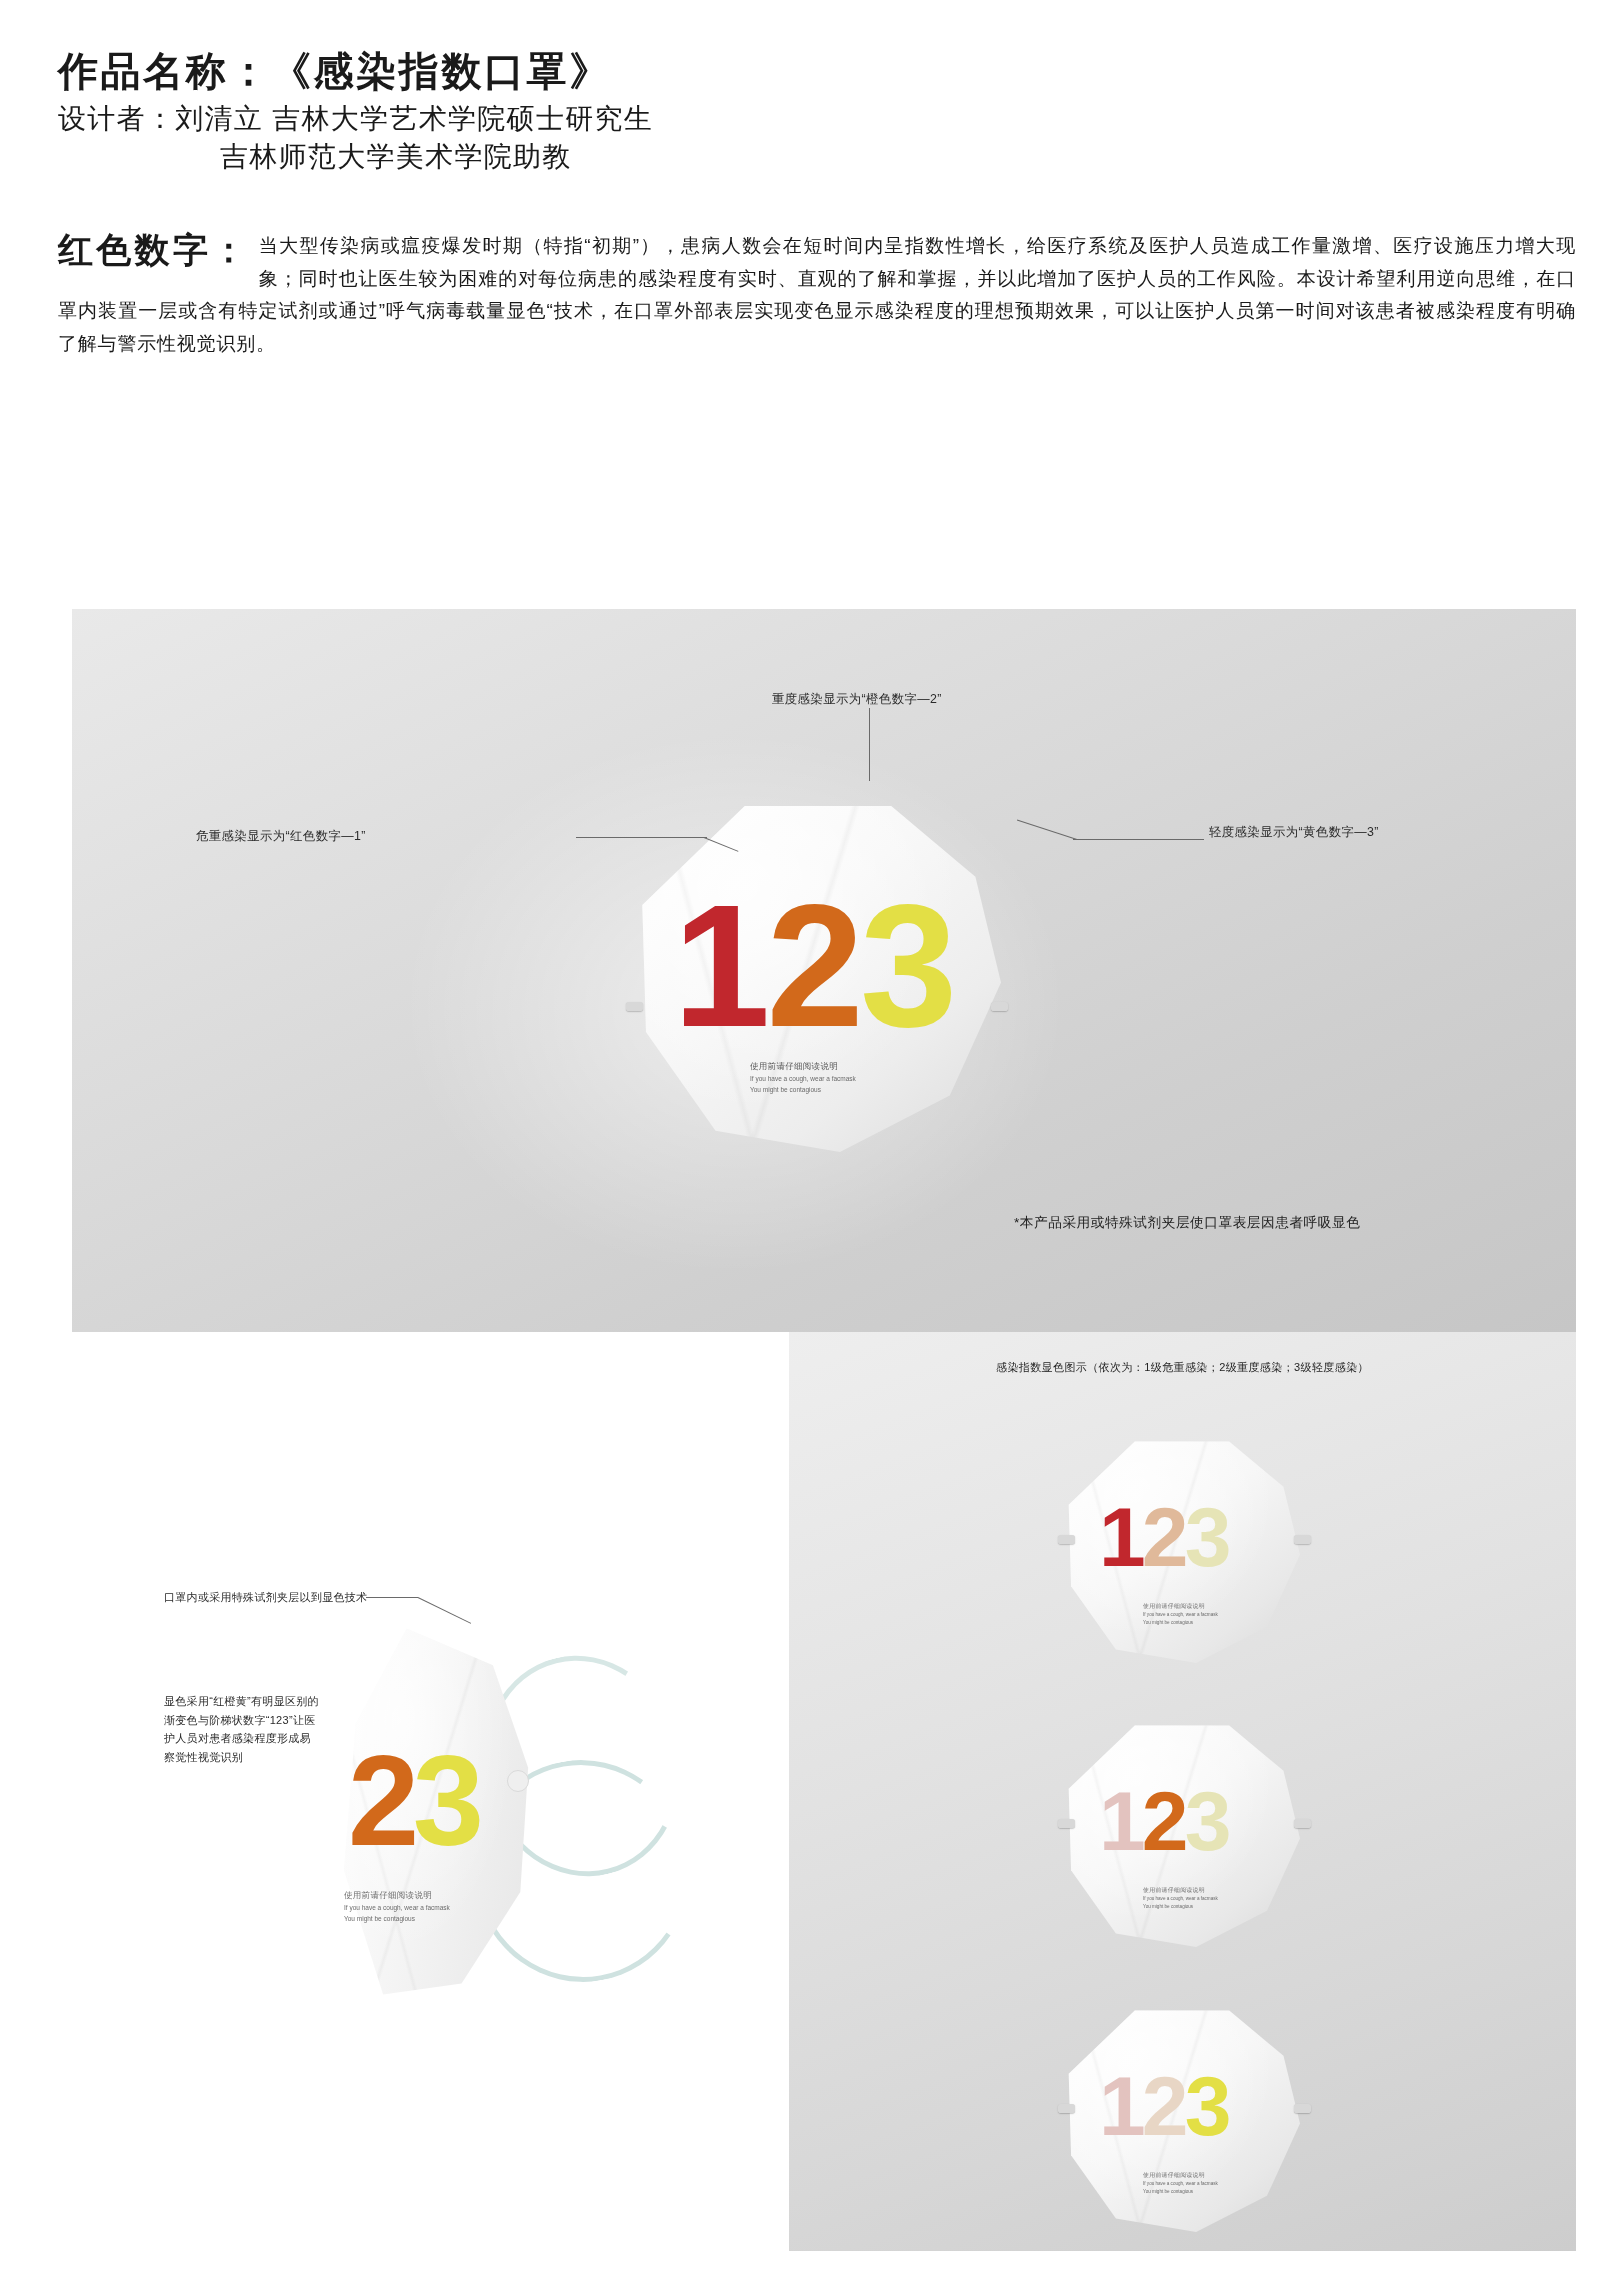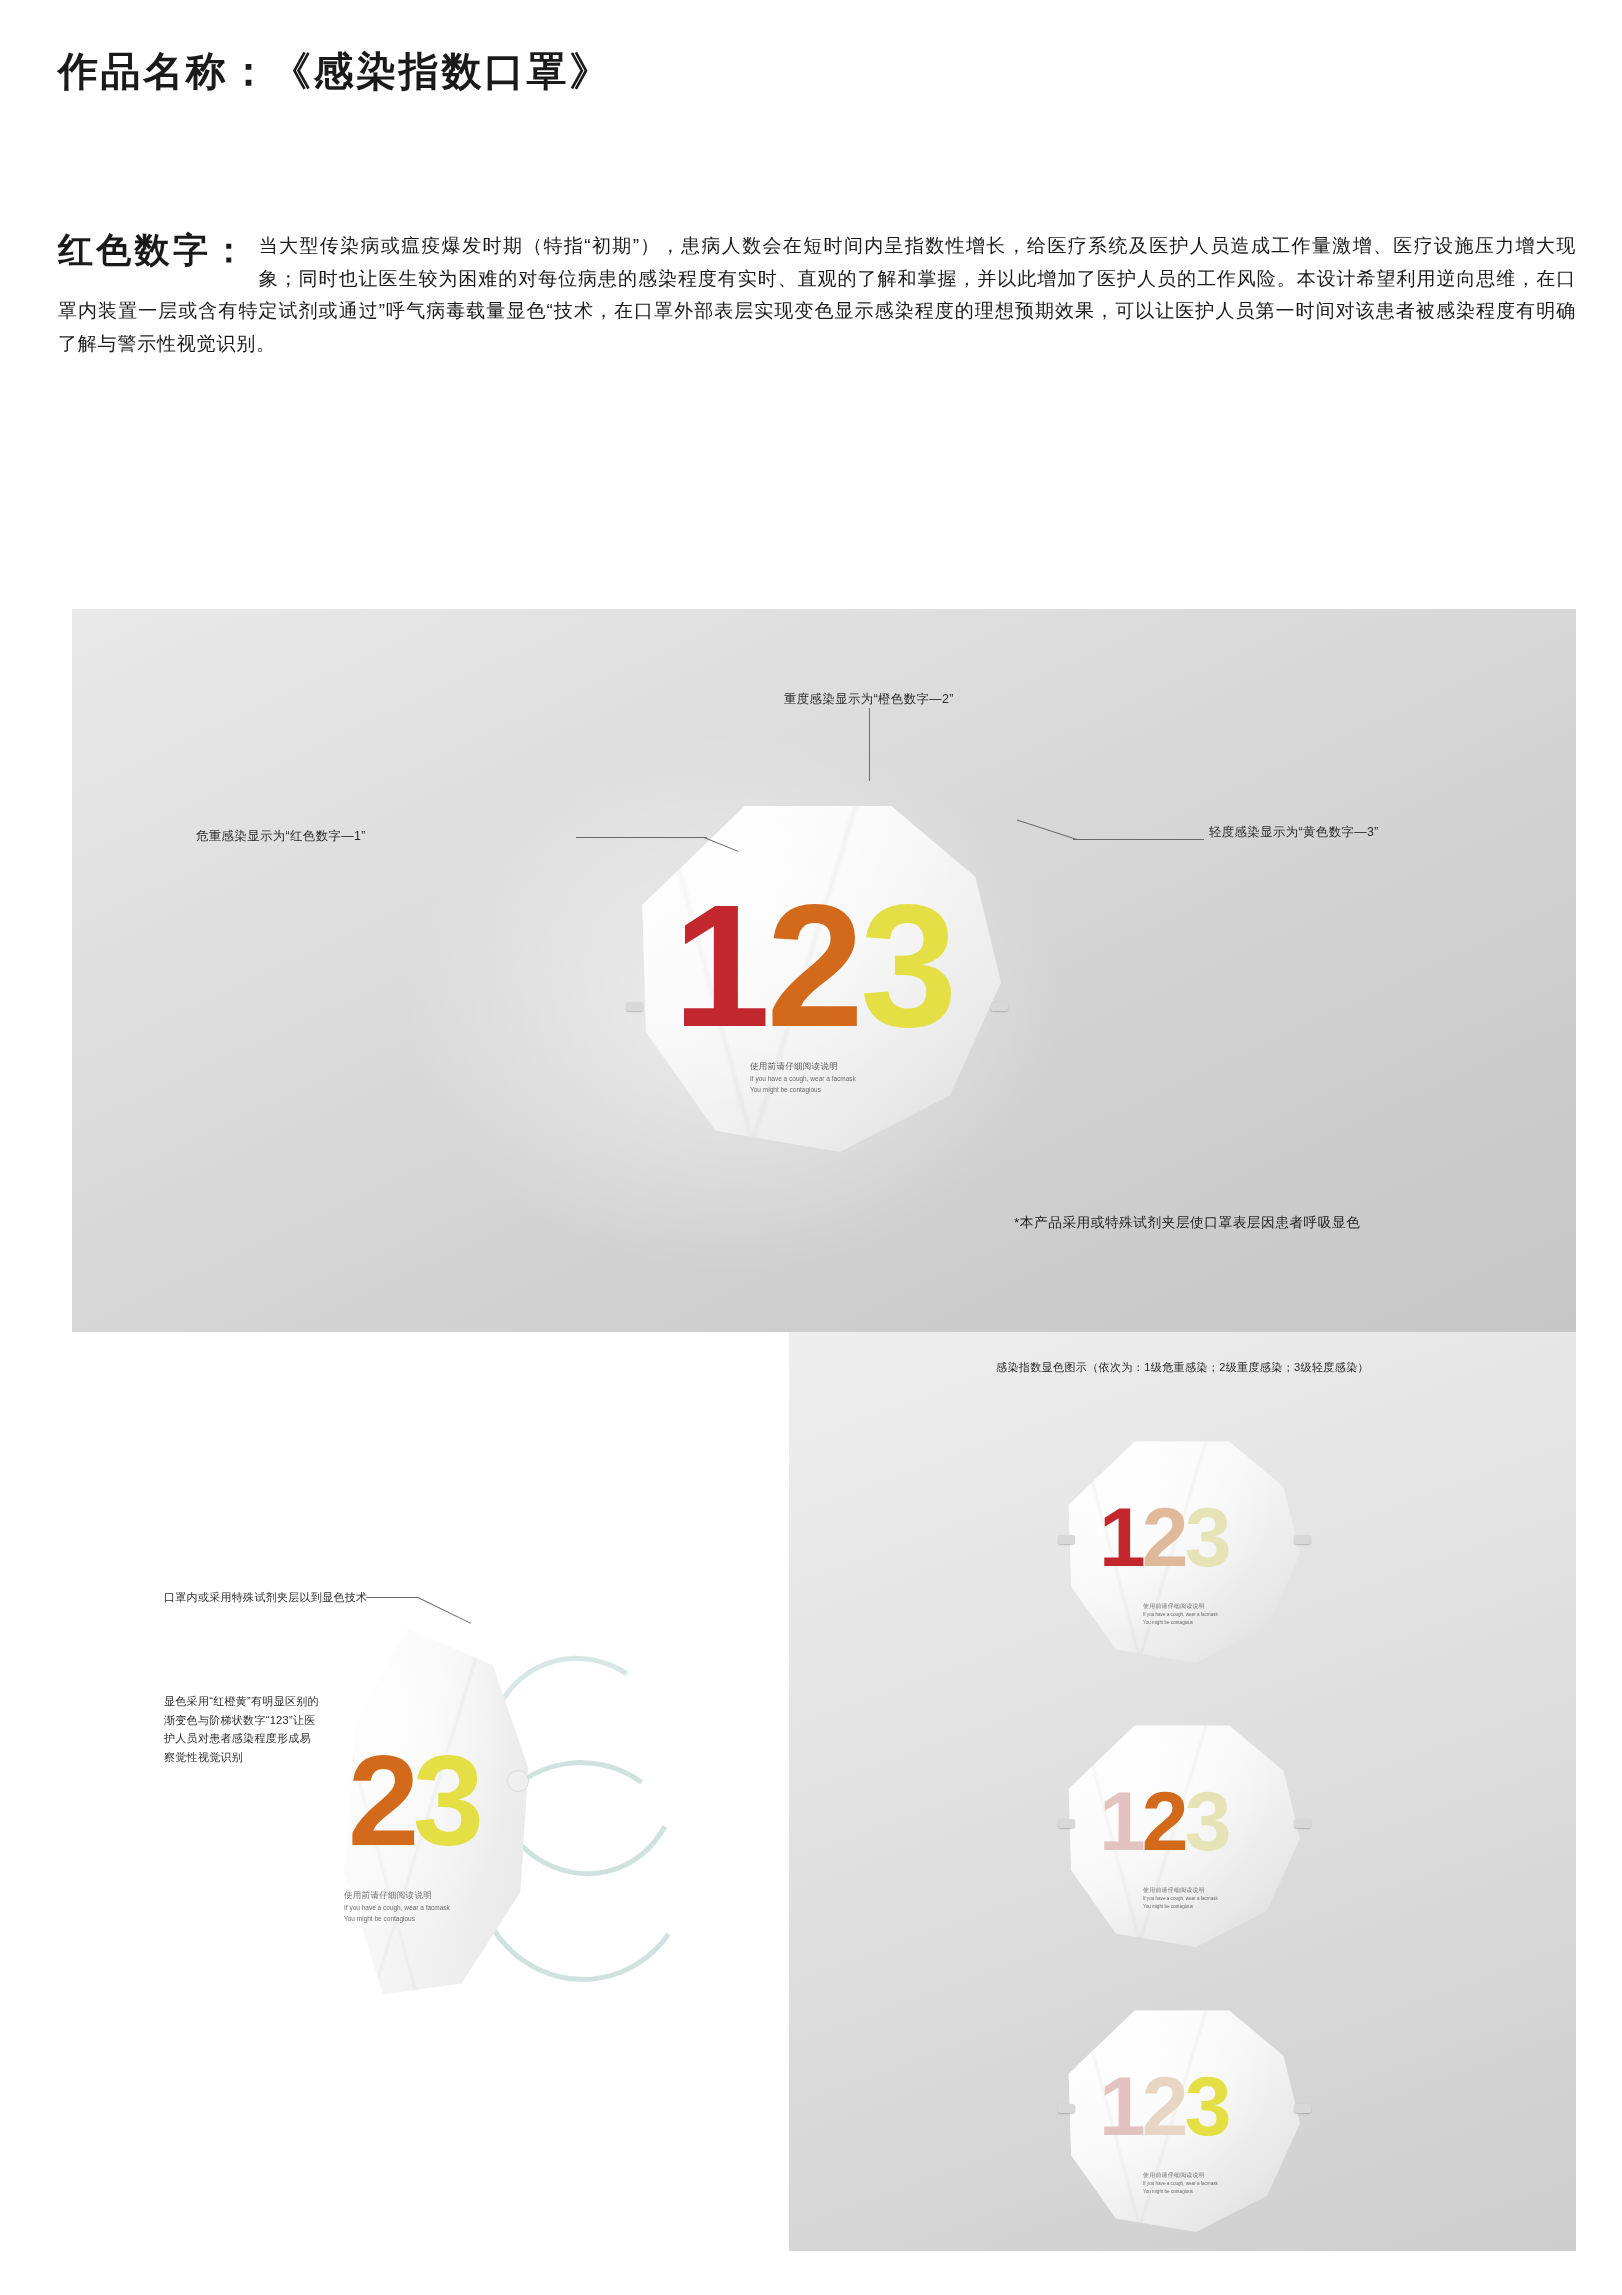--- a/index.html
+++ b/index.html
@@ -270,20 +270,24 @@
   .faint-red  { color: #e3c3bf; }
   .faint-or   { color: #e8d6c5; }
 </style>
 </head>
 <body>
 
 <div class="header">
   <div class="title-line">
     <span>作品名称：</span><span>《感染指数口罩》</span>
   </div>
+  <div class="designer-block">
+    <div>设计者：刘清立  吉林大学艺术学院硕士研究生</div>
+    <div class="designer-line2">吉林师范大学美术学院助教</div>
+  </div>
 </div>
 
 <div class="innov-wrap">
   <span class="innov-label">红色数字：</span>
   <div class="innov-body">当大型传染病或瘟疫爆发时期（特指“初期”），患病人数会在短时间内呈指数性增长，给医疗系统及医护人员造成工作量激增、医疗设施压力增大现象；同时也让医生较为困难的对每位病患的感染程度有实时、直观的了解和掌握，并以此增加了医护人员的工作风险。本设计希望利用逆向思维，在口罩内装置一层或含有特定试剂或通过”呼气病毒载量显色“技术，在口罩外部表层实现变色显示感染程度的理想预期效果，可以让医护人员第一时间对该患者被感染程度有明确了解与警示性视觉识别。</div>
 </div>
 
 <div class="panel1">
   <div class="panel1-glow"></div>
 
@@ -296,21 +300,21 @@
     </div>
     <div class="mask-note" style="left:115px; top:262px;">
       <div class="cn">使用前请仔细阅读说明</div>
       <div class="en">If you have a cough, wear a facmask</div>
       <div class="en">You might be contagious</div>
     </div>
   </div>
   <div class="clip-left" style="left:554px;  top:393px;"></div>
   <div class="clip-right" style="left:919px; top:393px;"></div>
 
-  <div class="callout" style="left:700px; top:82px;margin-left:12px;">重度感染显示为“橙色数字—2”</div>
+  <div class="callout" style="left:700px; top:82px;">重度感染显示为“橙色数字—2”</div>
   <div class="lead v" style="left:797px; top:99px; height:73px;"></div>
 
   <div class="callout" style="left:124px; top:219px;">危重感染显示为“红色数字—1”</div>
   <div class="lead" style="left:504px; top:228px; width:131px;"></div>
   <div class="lead" style="left:632px; top:228px; width:37px; transform:rotate(22deg); transform-origin:left center;"></div>
 
   <div class="callout" style="left:1137px; top:215px;">轻度感染显示为“黄色数字—3”</div>
   <div class="lead" style="left:1001px; top:230px; width:131px;"></div>
   <div class="lead" style="left:942px; top:230px; width:63px; transform:rotate(18deg); transform-origin:right center;"></div>
 

